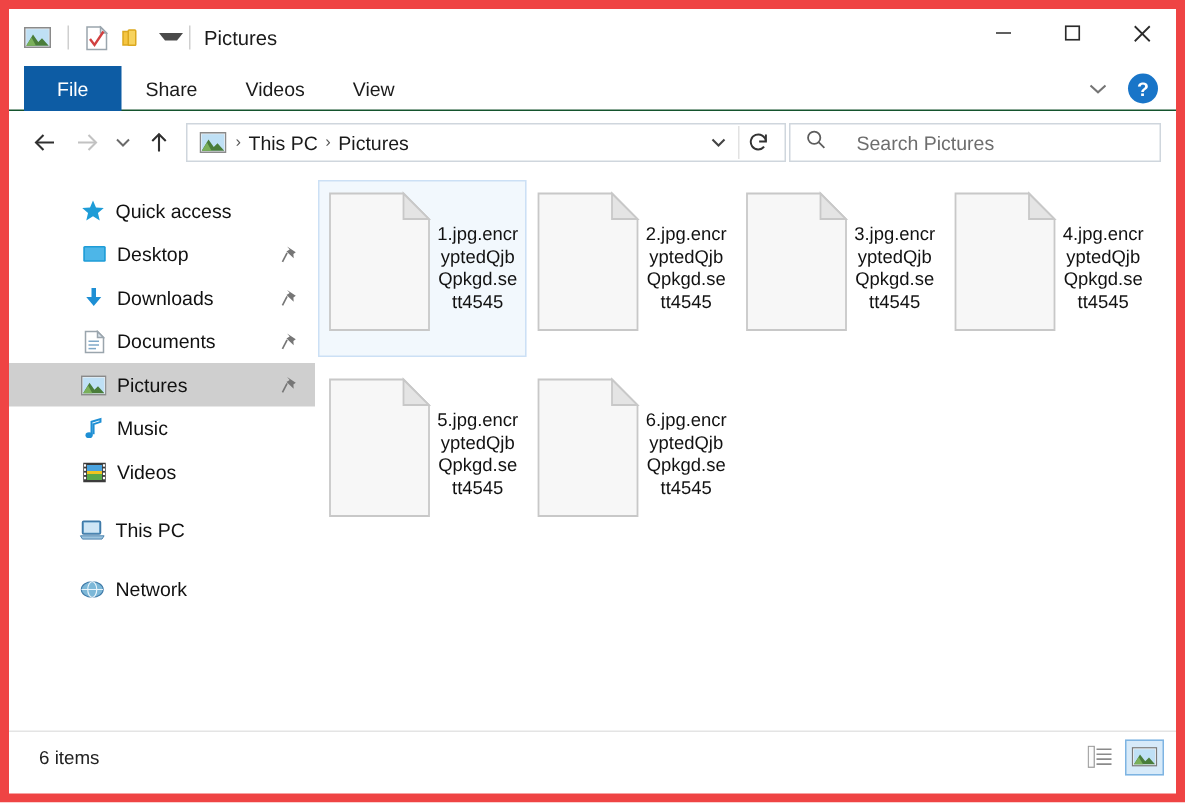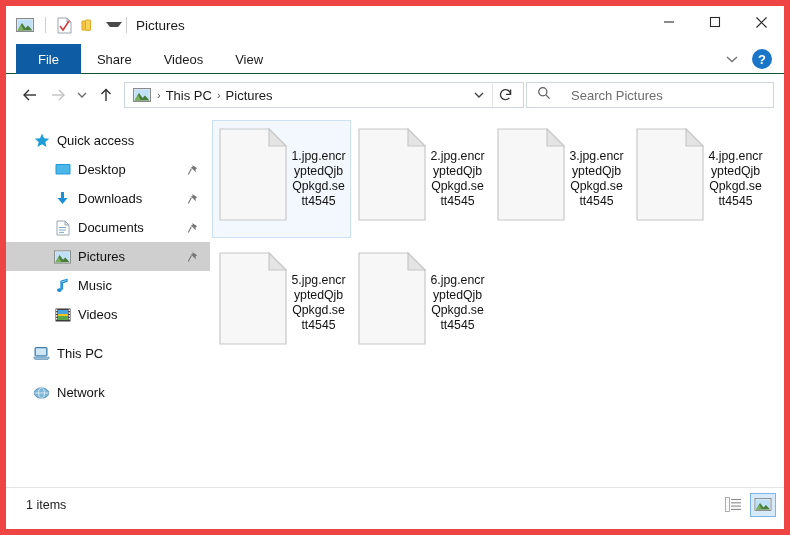--- a/index.html
+++ b/index.html
@@ -250,21 +250,21 @@
     background: transparent;
     z-index: 2;
   }
   .nav-item {
     height: 29px;
     display: flex;
     align-items: center;
     padding-right: 10px;
     position: relative;
   }
-  .nav-item.lvl0 { padding-left: 27px; }
+  .nav-item.lvl0 { padding-left: 47px; }
   .nav-item.lvl1 { padding-left: 48px; }
   .nav-item.selected { background: #cfcfcf; }
   .nav-icon {
     width: 17px; height: 17px;
     display: flex; align-items: center; justify-content: center;
     flex: none;
     margin-right: 7px;
   }
   .nav-label {
     font-size: 13px;
@@ -699,21 +699,21 @@
               </svg>
             </span>
             <span class="filename">6.jpg.encryptedQjbQpkgd.sett4545</span>
           </div>
 
         </div>
       </div>
     </div>
 
     <div id="statusbar">
-      <span id="status-text">1 items</span>
+      <span id="status-text">6 items</span>
 
       <span id="viewbtns">
         <span class="viewbtn">
           <svg width="17" height="15" viewBox="0 0 17 15">
             <rect x="0.5" y="0.5" width="4" height="14" fill="#fbfbfb" stroke="#9a9a9a" stroke-width="0.8"></rect>
             <line x1="6" y1="2.5" x2="16" y2="2.5" stroke="#8a8a8a" stroke-width="1.1"></line>
             <line x1="6" y1="5.8" x2="16" y2="5.8" stroke="#8a8a8a" stroke-width="1.1"></line>
             <line x1="6" y1="9.1" x2="16" y2="9.1" stroke="#8a8a8a" stroke-width="1.1"></line>
             <line x1="6" y1="12.4" x2="16" y2="12.4" stroke="#8a8a8a" stroke-width="1.1"></line>
           </svg>

